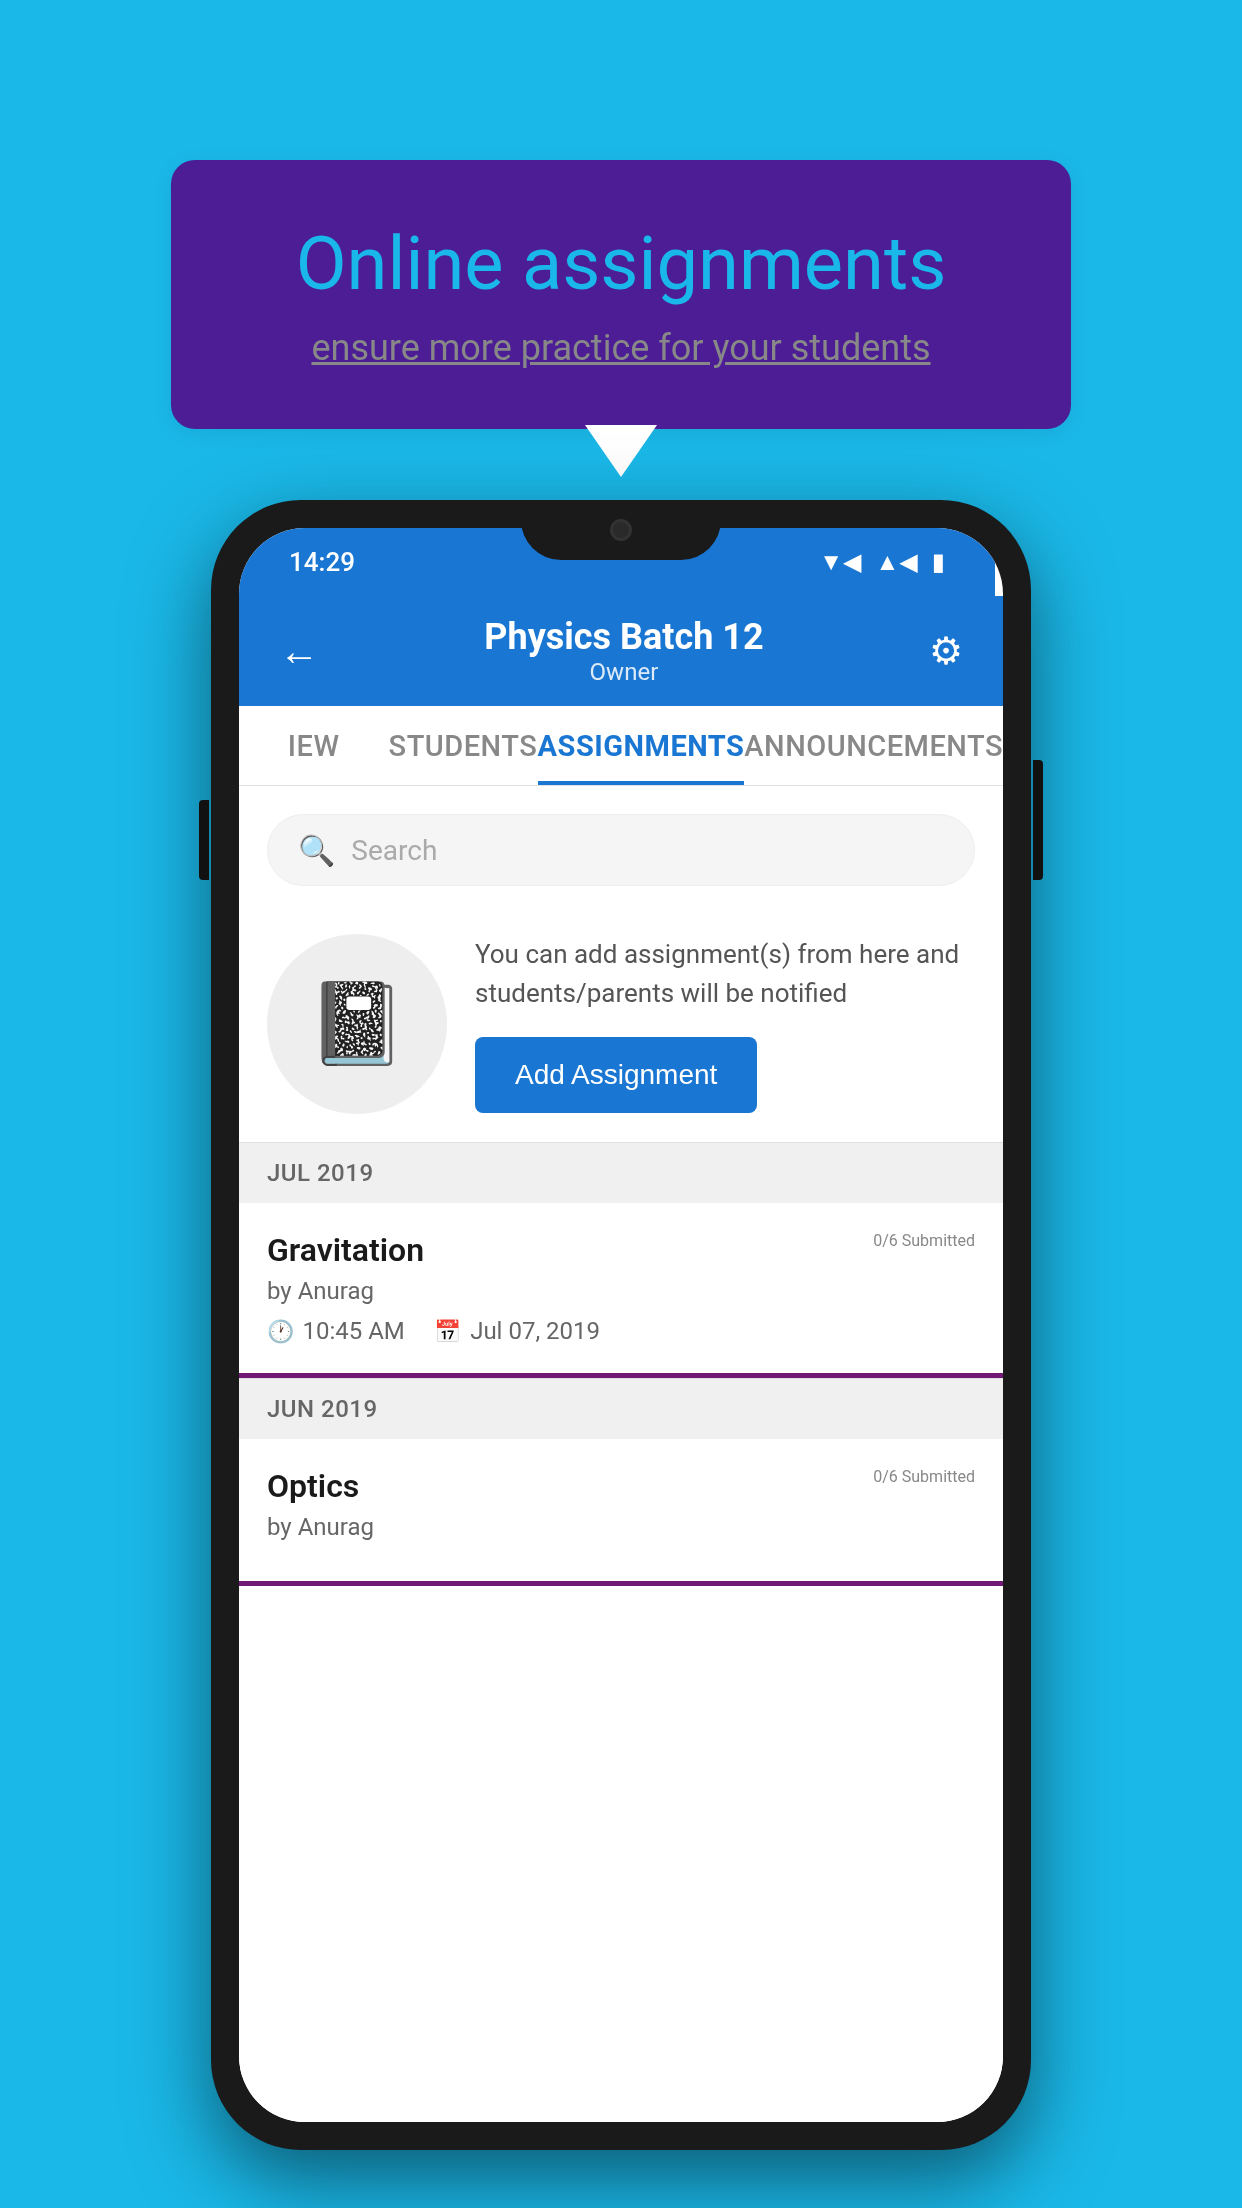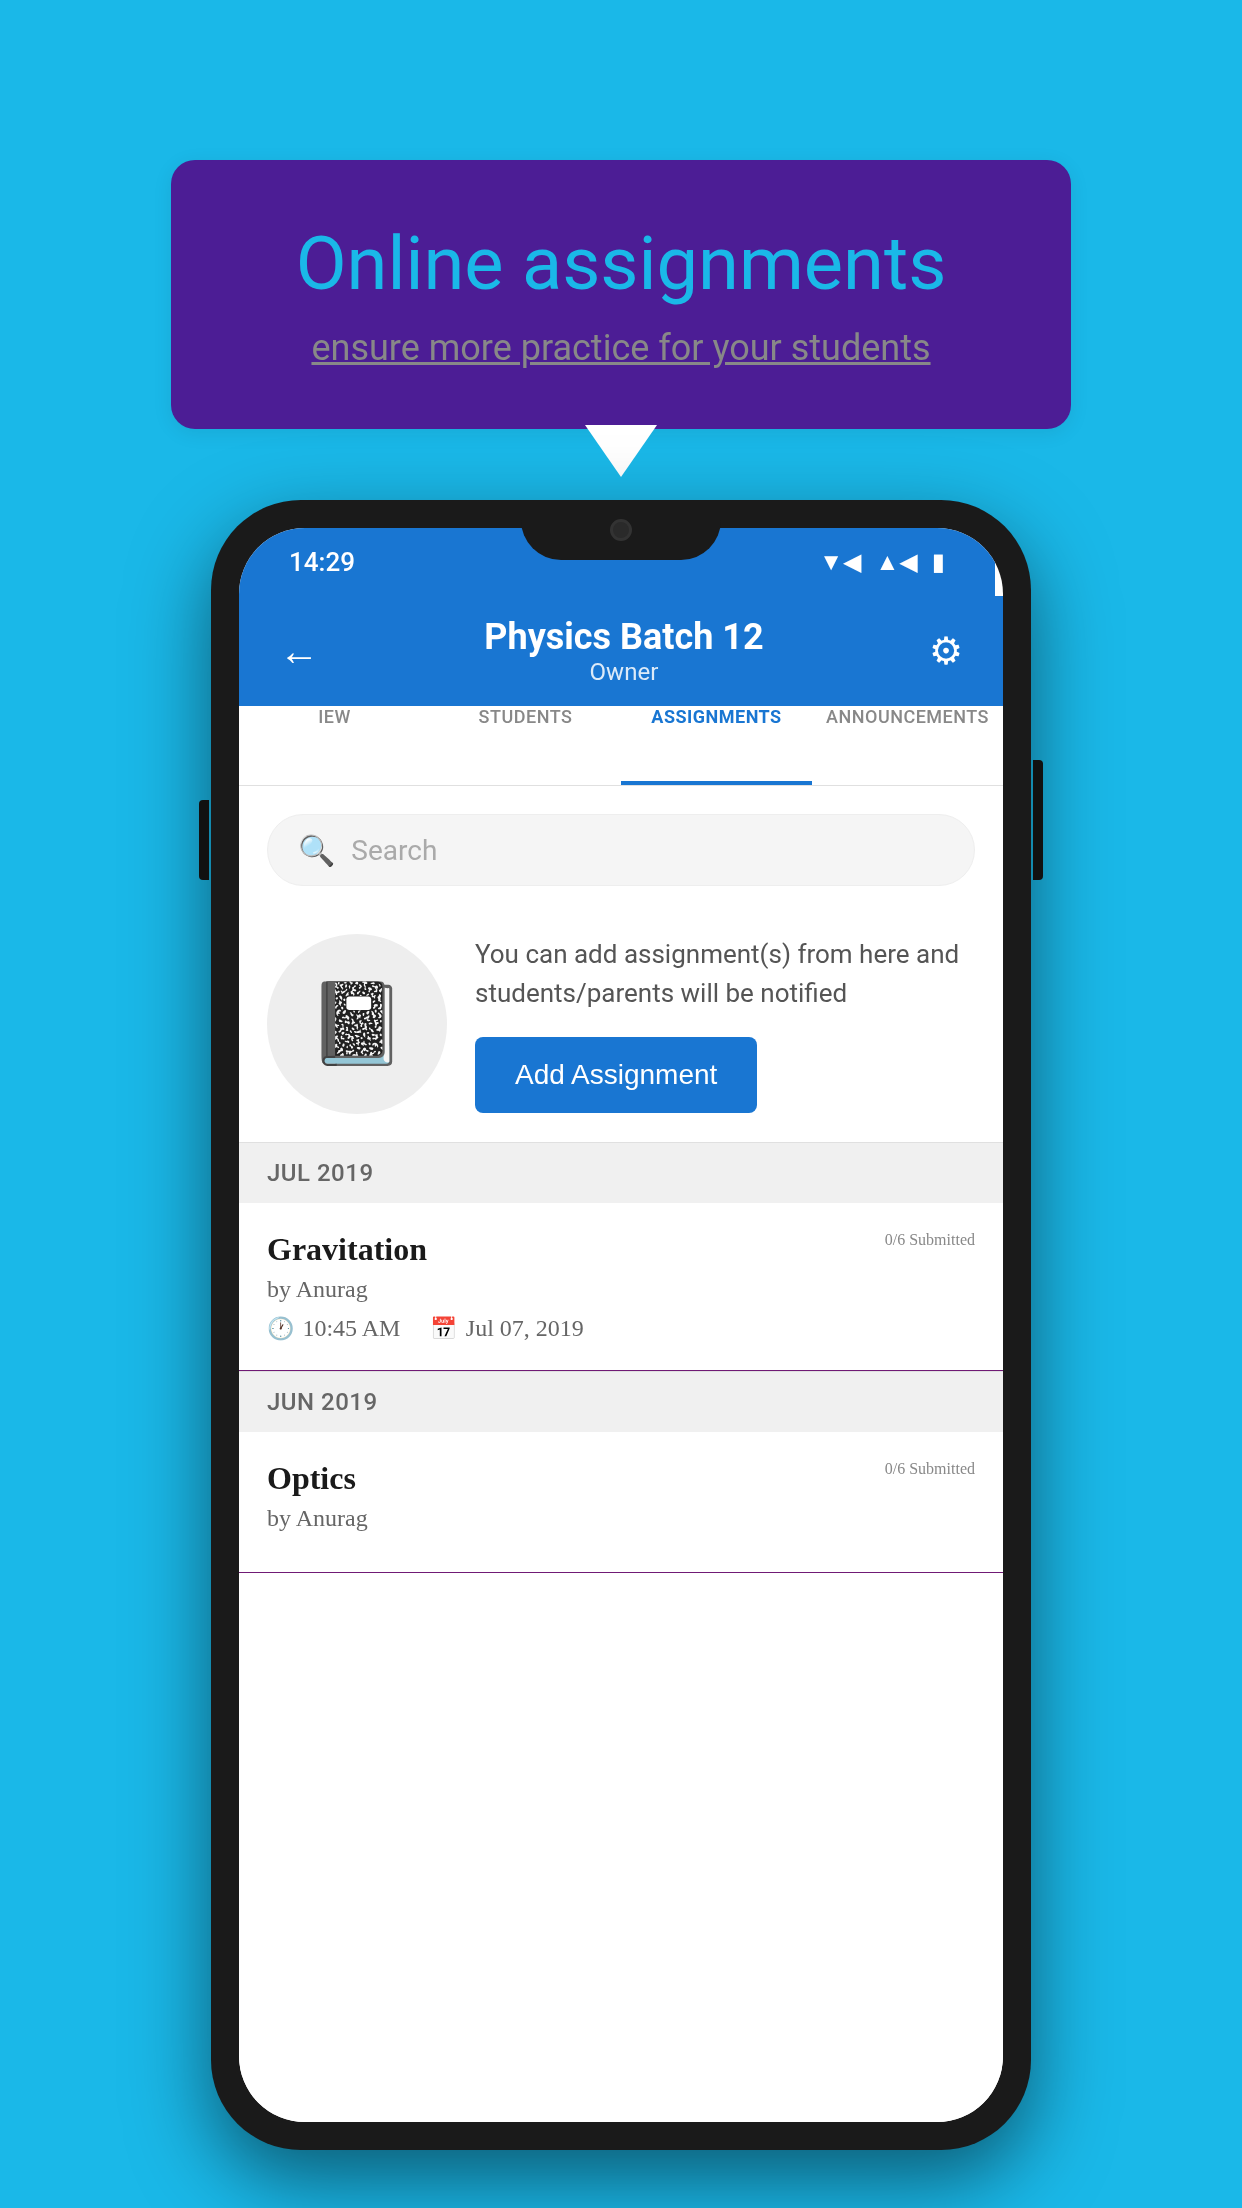--- a/index.html
+++ b/index.html
@@ -218,23 +218,23 @@
       display: flex;
       align-items: center;
       border-bottom: 1px solid #e0e0e0;
       z-index: 3;
     }
 
     .tab-item {
       flex: 1;
       height: 100%;
       display: flex;
-      align-items: flex-start;
+      align-items: center;
       justify-content: center;
-      font-size: 18px;
+      font-size: 29px;
       font-weight: 500;
       color: #888;
       cursor: pointer;
       position: relative;
       letter-spacing: 0.5px;
     }
 
     .tab-item.active {
       color: #1976d2;
       font-weight: 700;
@@ -336,22 +336,21 @@
       padding: 16px 28px;
       font-size: 24px;
       color: #666;
       font-weight: 500;
       letter-spacing: 0.5px;
     }
 
     
     .assignment-item {
       padding: 28px 28px;
-      border-bottom: 1px solid #701a75;
-      font-family: Liberation Serif, serif;
+      border-bottom: 5px solid #701a75;
     }
 
     .assignment-item-top {
       display: flex;
       justify-content: space-between;
       align-items: flex-start;
       margin-bottom: 8px;
     }
 
     .assignment-name {

